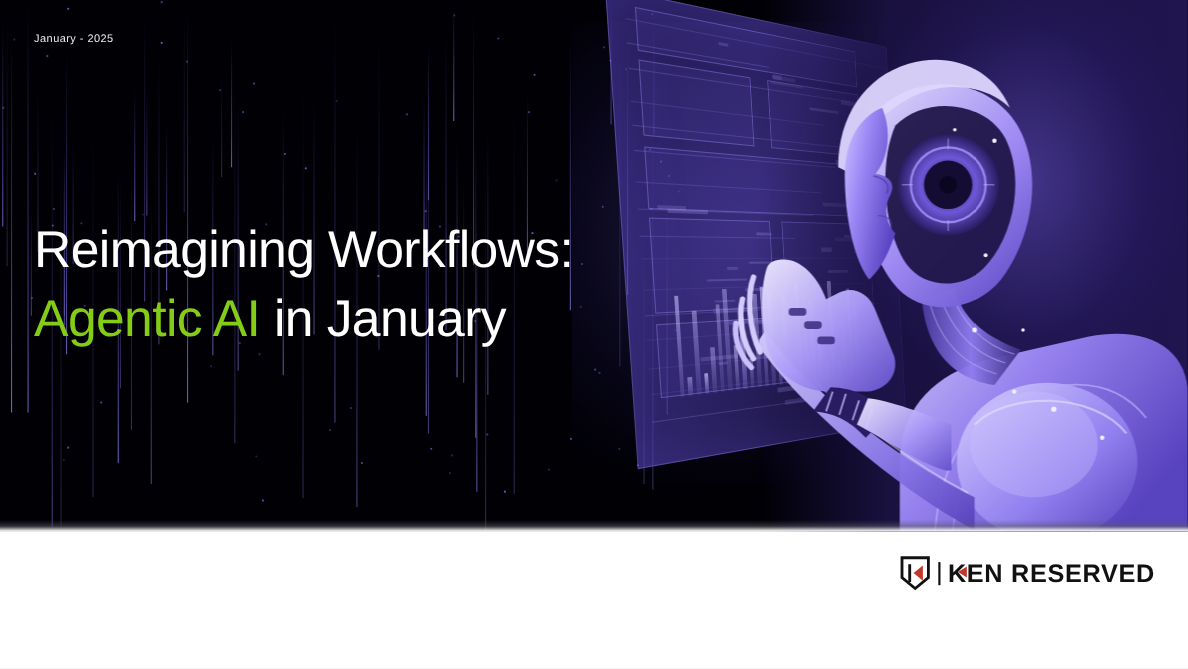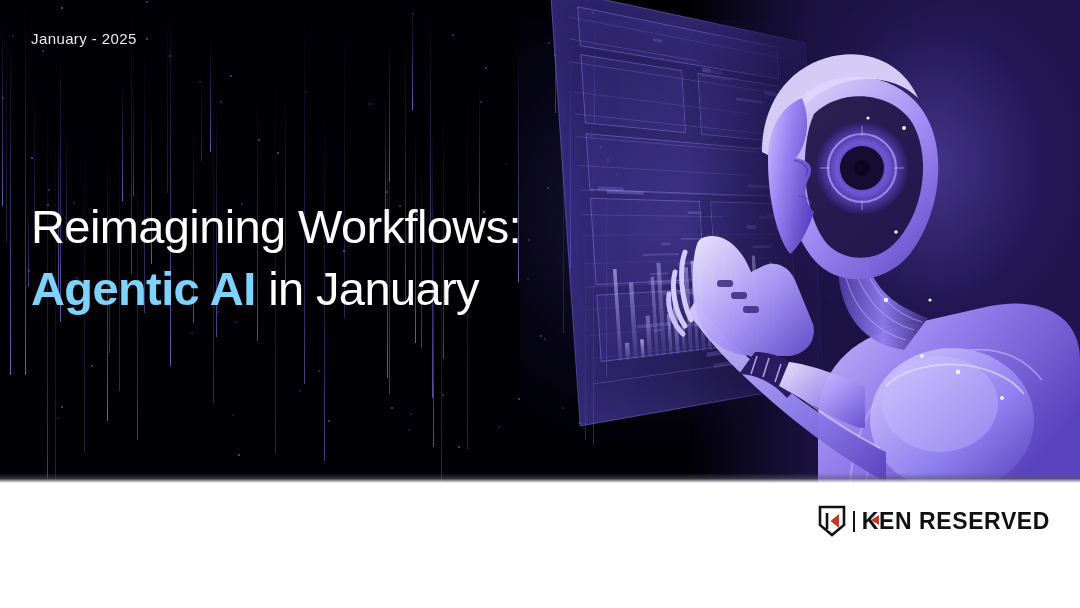--- a/index.html
+++ b/index.html
@@ -76,29 +76,29 @@
     position:absolute; inset:0;
     background:
       radial-gradient(ellipse 200px 260px at 62% 34%, rgba(126,104,238,.40) 0%, rgba(60,44,150,.15) 55%, rgba(0,0,0,0) 78%),
       linear-gradient(to right, rgba(26,18,66,0) 0%, rgba(30,20,74,.85) 30%, rgba(34,22,84,.95) 100%);
   }
   .robot-svg { position:absolute; inset:0; }
 
   
   .date {
     position:absolute; left:31px; top:30px; z-index:30;
-    font-size:15px; letter-spacing:.4px; color:#e9e9ef; font-weight:400;
+    font-size:10px; letter-spacing:.4px; color:#e9e9ef; font-weight:400;
   }
   .title-block { position:absolute; left:31px; top:196px; z-index:30; }
   .title-line {
     font-size:47px; line-height:62px; letter-spacing:-.6px;
     color:#ffffff; font-weight:400; white-space:nowrap;
   }
   .title-line.l2 { font-weight:400; }
-  .accent { color:#7dd3fc; font-weight:700; }
+  .accent { color:#84cc16; font-weight:400; }
 
   
   .footer {
     position:absolute; left:0; top:483px; width:1080px; height:125px;
     background:#ffffff;
   }
   .legal {
     position:absolute; left:31px; top:30px;
     font-size:12.6px; line-height:19px; color:#8e8e93; letter-spacing:.15px;
   }

